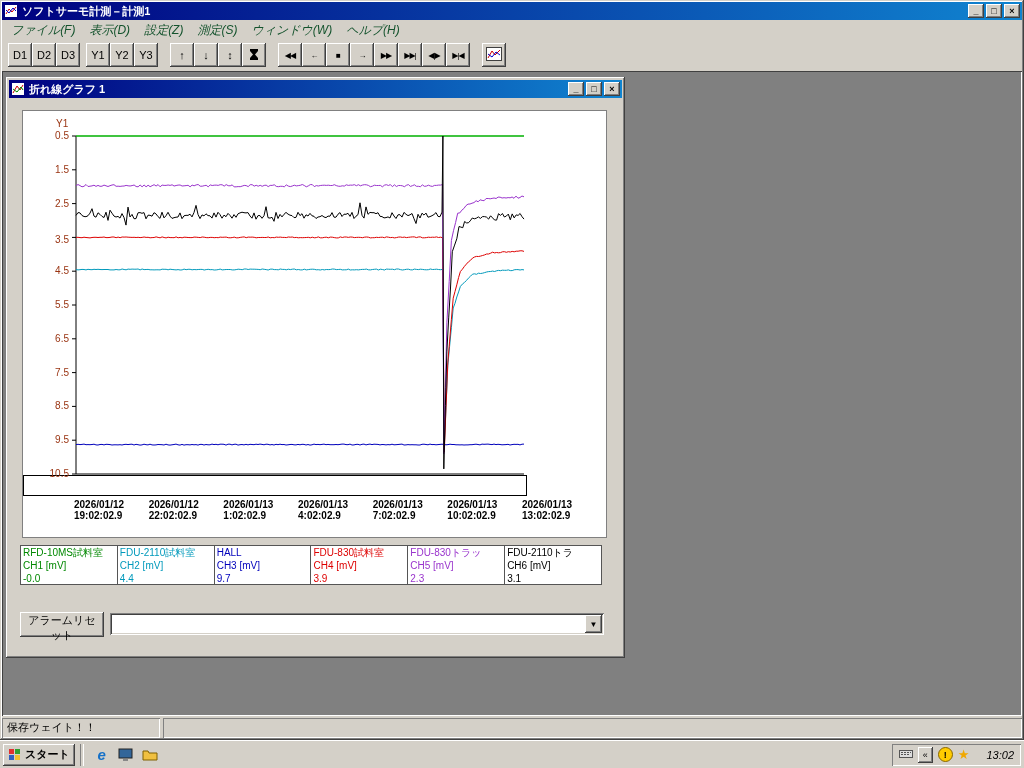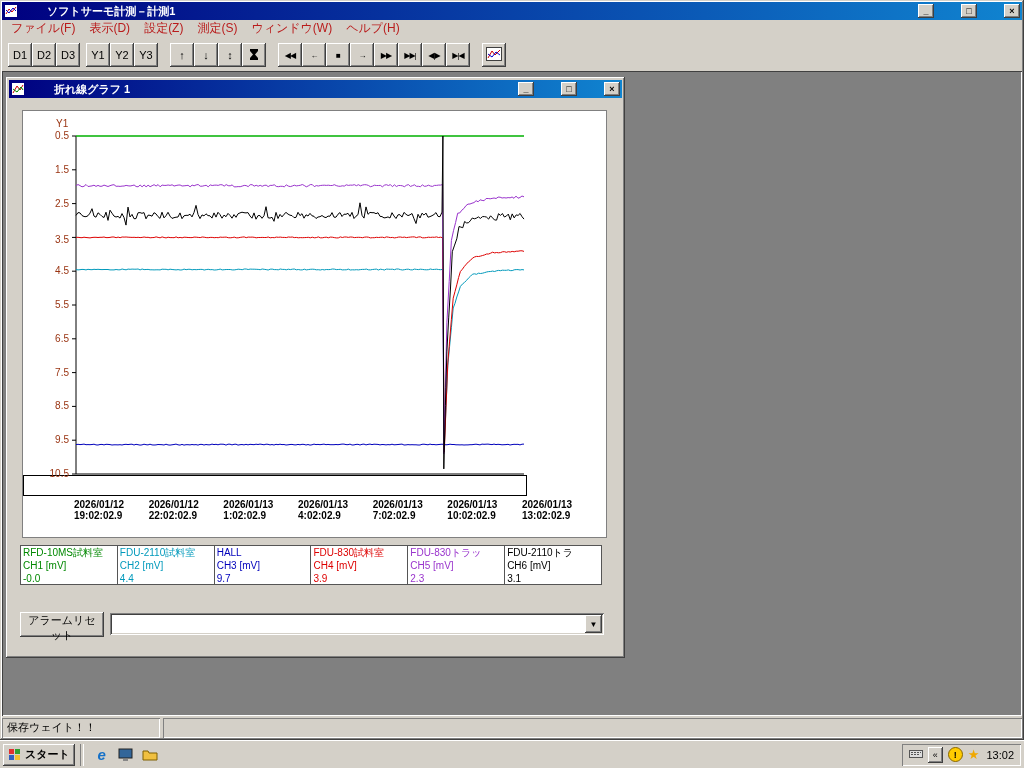--- a/index.html
+++ b/index.html
@@ -11,27 +11,27 @@
   .raised{background:#d4d0c8;border:none;
     box-shadow:inset -1px -1px 0 #404040,inset 1px 1px 0 #ffffff,inset -2px -2px 0 #808080,inset 2px 2px 0 #d4d0c8;}
   .sunken1{box-shadow:inset 1px 1px 0 #808080,inset -1px -1px 0 #ffffff;}
   .sunken2{box-shadow:inset 1px 1px 0 #808080,inset -1px -1px 0 #ffffff,inset 2px 2px 0 #404040,inset -2px -2px 0 #d4d0c8;}
 
   .main-window{position:absolute;left:0;top:0;width:1024px;height:740px;background:#d4d0c8;
     box-shadow:inset -1px -1px 0 #404040,inset 1px 1px 0 #d4d0c8,inset -2px -2px 0 #808080,inset 2px 2px 0 #ffffff;
     padding:2px;box-sizing:border-box;display:flex;flex-direction:column;}
 
   .titlebar{height:18px;flex:none;background:linear-gradient(90deg,#000080,#1084d0);
-    display:flex;align-items:center;padding:0 2px;color:#fff;gap:25px;}
+    display:flex;align-items:center;padding:0 2px;color:#fff;}
   .title-text{font-size:11px;font-weight:bold;margin-left:4px;flex:1;white-space:nowrap;overflow:hidden;}
   .win-btn{width:16px;height:14px;margin-left:2px;flex:none;font-size:9px;line-height:11px;
     text-align:center;padding:0;color:#000;font-weight:bold;}
   .app-icon{width:14px;height:14px;flex:none;display:inline-flex;}
 
-  .menubar{height:19px;flex:none;display:flex;align-items:flex-end;padding-left:2px;font-size:12px;color:#b91c1c;}
+  .menubar{height:19px;flex:none;display:flex;align-items:flex-start;padding-left:2px;font-size:12px;color:#14532d;font-style:italic;}
   .menu-item{padding:2px 7px;white-space:nowrap;}
 
   .toolbar{height:32px;flex:none;display:flex;align-items:center;padding-left:6px;}
   .tb-spacer{display:inline-block;height:1px;flex:none;}
   .tb-btn{width:24px;height:24px;flex:none;font-size:11px;text-align:center;padding:0;color:#000;
     display:inline-flex;align-items:center;justify-content:center;overflow:hidden;}
   .tb-btn.glyph{font-size:11px;}
   .tb-btn.nav{font-size:8px;letter-spacing:-1px;}
 
   .mdi{flex:1;background:#808080;position:relative;
@@ -81,21 +81,21 @@
     font-size:11px;padding:0 4px;background:#d8d4cc;color:#000;border:none;
     box-shadow:inset 1px 1px 0 #404040,inset -1px -1px 0 #ffffff,inset 2px 2px 0 #808080;}
   .taskbtn span{white-space:nowrap;overflow:hidden;}
   .tray{margin-left:auto;height:22px;display:flex;align-items:center;gap:5px;padding:0 7px;font-size:11px;color:#000;}
   .chev{width:15px;height:16px;font-size:9px;padding:0;color:#000;}
   .warn{width:13px;height:13px;border-radius:50%;background:#ffcc00;border:1px solid #886600;
     display:inline-flex;align-items:center;justify-content:center;font-size:9px;font-weight:bold;color:#000;}
   .warn::before{content:"!";}
   .star{color:#f0a800;font-size:13px;line-height:13px;}
   .star::before{content:"★";}
-  .clock{margin-left:2px;}
+  .clock{margin-left:12px;font-style:italic;}
 </style>
 </head>
 <body>
 
 <div class="screen">
   <div class="main-window">
 
     <div class="titlebar">
       <span class="app-icon">
         <svg width="14" height="14" viewBox="0 0 14 14">

